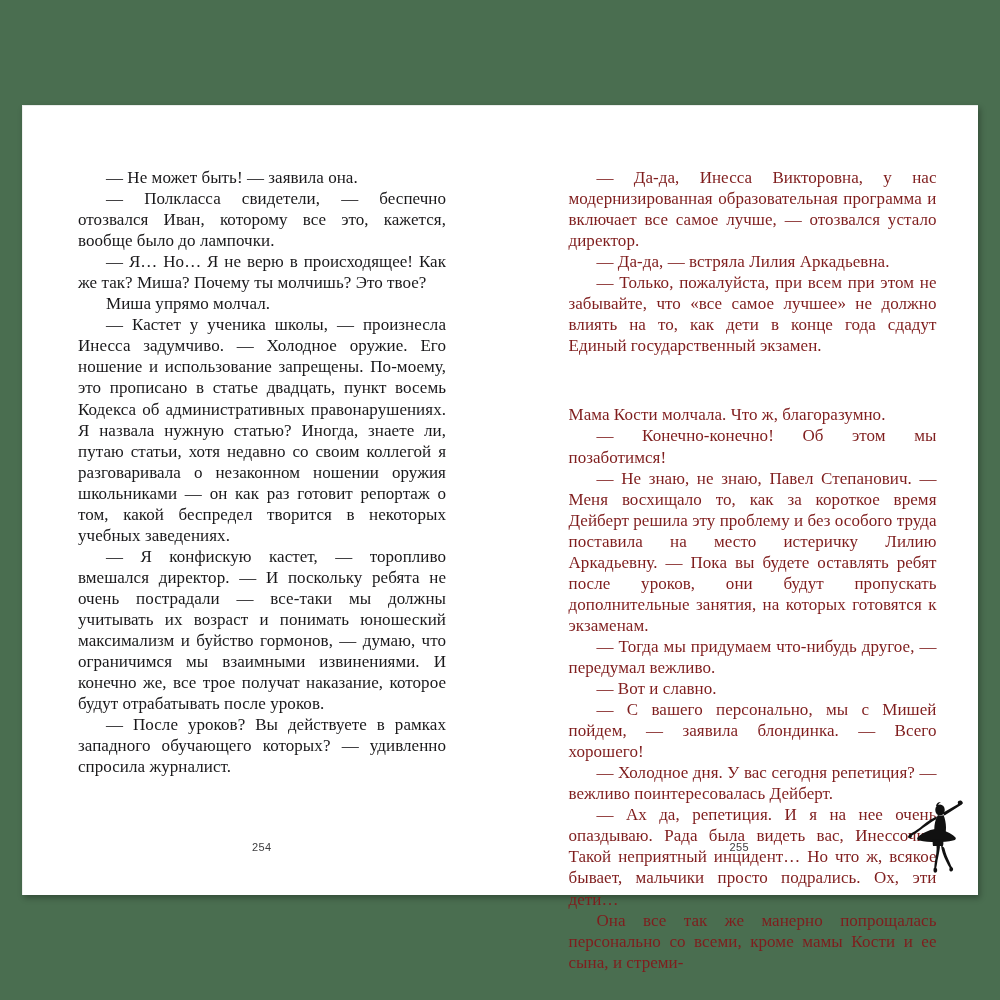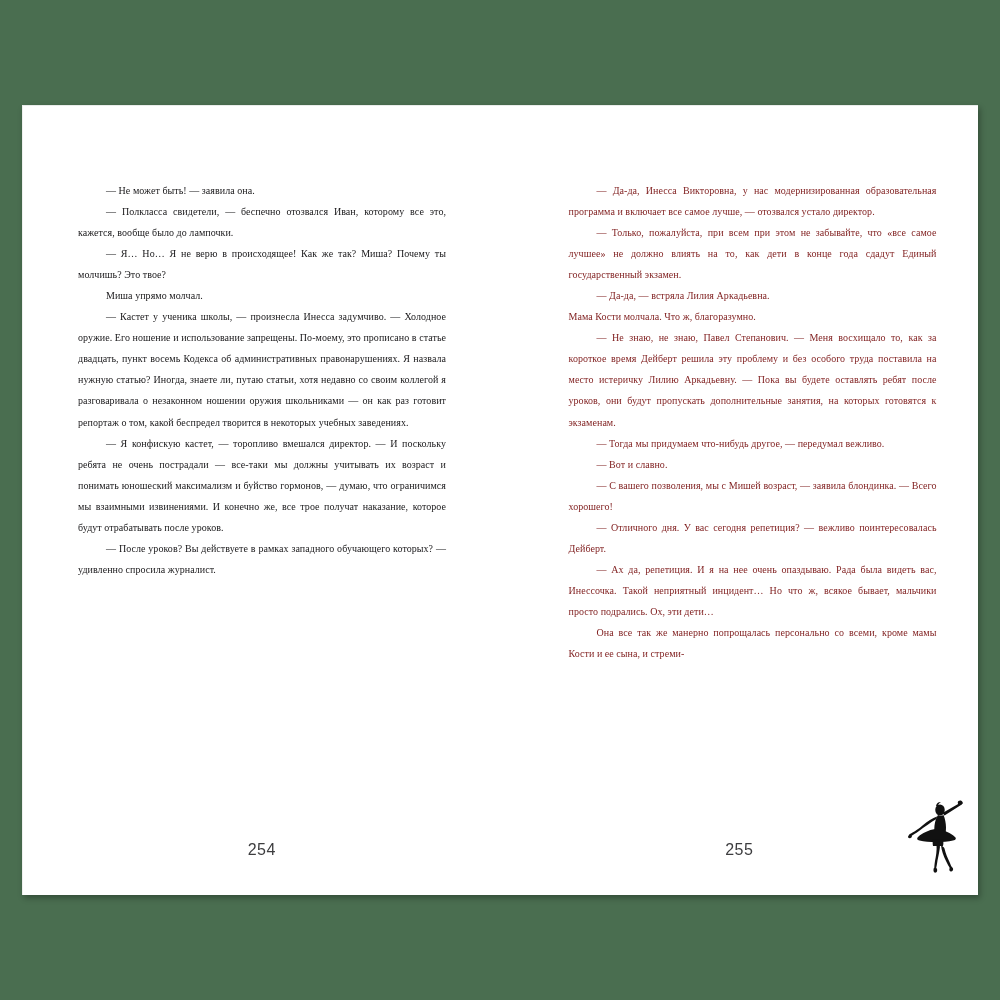--- a/index.html
+++ b/index.html
@@ -39,47 +39,47 @@
   }
 
   .page {
     position: relative;
     width: 50%;
     height: 100%;
   }
 
   .page-body {
     position: absolute;
-    top: 74px;
+    top: 61px;
     width: 368px;
-    font-size: 10px;
+    font-size: 17px;
     line-height: 21.05px;
     text-align: justify;
     color: #19181a;
     letter-spacing: 0.05px;
     -webkit-font-smoothing: antialiased;
   }
   .page-left .page-body  { left: 55px; }
   .page-right .page-body { left: 68px; }
 
   .para {
     margin: 0;
     text-indent: 28px;
     text-align: justify;
     text-justify: inter-word;
   }
-  .para.noindent { text-indent: 0; }
+  .para.noindent { text-indent: 0; margin-top: 48px; }
 
   .folio {
     position: absolute;
     top: 735px;
     width: 100%;
     text-align: center;
     font-family: "Liberation Sans", "DejaVu Sans", sans-serif;
-    font-size: 16px;
+    font-size: 11px;
     color: #3d3d3f;
     letter-spacing: 0.4px;
   }
   .page-left  .folio { padding-right: 20px; }
   .page-right .folio { padding-right: 12px; }
 
   #ballerina {
     position: absolute;
     right: 13px;
     bottom: 22px;
@@ -103,28 +103,29 @@
           <p class="para">— Кастет у ученика школы, — произнесла Инесса задумчиво. — Холодное оружие. Его ношение и использование запрещены. По-моему, это прописано в статье двадцать, пункт восемь Кодекса об административных правонарушениях. Я назвала нужную статью? Иногда, знаете ли, путаю статьи, хотя недавно со своим коллегой я разговаривала о незаконном ношении оружия школьниками — он как раз готовит репортаж о том, какой беспредел творится в некоторых учебных заведениях.</p>
           <p class="para">— Я конфискую кастет, — торопливо вмешался директор. — И поскольку ребята не очень пострадали — все-таки мы должны учитывать их возраст и понимать юношеский максимализм и буйство гормонов, — думаю, что ограничимся мы взаимными извинениями. И конечно же, все трое получат наказание, которое будут отрабатывать после уроков.</p>
           <p class="para">— После уроков? Вы действуете в рамках западного обучающего которых? — удивленно спросила журналист.</p>
         </div>
       <div class="folio" style="color: rgb(61, 61, 63);">254</div>
     </div>
 
     <div class="page page-right">
       <div class="page-body" style="color: #7f1d1d;">
           <p class="para">— Да-да, Инесса Викторовна, у нас модернизированная образовательная программа и включает все самое лучше, — отозвался устало директор.</p>
+          <p class="para">— Да-да, — встряла Лилия Аркадьевна.</p>
           <p class="para">— Только, пожалуйста, при всем при этом не забывайте, что «все самое лучшее» не должно влиять на то, как дети в конце года сдадут Единый государственный экзамен.</p>
-          <p class="para">— Да-да, — встряла Лилия Аркадьевна.</p>
           <p class="para noindent">Мама Кости молчала. Что ж, благоразумно.</p>
+          <p class="para">— Конечно-конечно! Об этом мы позаботимся!</p>
           <p class="para">— Не знаю, не знаю, Павел Степанович. — Меня восхищало то, как за короткое время Дейберт решила эту проблему и без особого труда поставила на место истеричку Лилию Аркадьевну. — Пока вы будете оставлять ребят после уроков, они будут пропускать дополнительные занятия, на которых готовятся к экзаменам.</p>
           <p class="para">— Тогда мы придумаем что-нибудь другое, — передумал вежливо.</p>
           <p class="para">— Вот и славно.</p>
-          <p class="para">— С вашего позволения, мы с Мишей возраст, — заявила блондинка. — Всего хорошего!</p>
-          <p class="para">— Отличного дня. У вас сегодня репетиция? — вежливо поинтересовалась Дейберт.</p>
+          <p class="para">— С вашего персонально, мы с Мишей пойдем, — заявила блондинка. — Всего хорошего!</p>
+          <p class="para">— Холодное дня. У вас сегодня репетиция? — вежливо поинтересовалась Дейберт.</p>
           <p class="para">— Ах да, репетиция. И я на нее очень опаздываю. Рада была видеть вас, Инессочка. Такой неприятный инцидент… Но что ж, всякое бывает, мальчики просто подрались. Ох, эти дети…</p>
           <p class="para">Она все так же манерно попрощалась персонально со всеми, кроме мамы Кости и ее сына, и стреми-</p>
         </div>
       <div class="folio" style="color: rgb(61, 61, 63);">255</div>
 
       <div id="ballerina">
         <svg viewBox="0 0 116 156" xmlns="http://www.w3.org/2000/svg" aria-hidden="true">
           <g fill="#111111">
 
             <path d="M71 36 L104 17 L109 14 L112 16 L108 20 L75 41 Z"></path>

